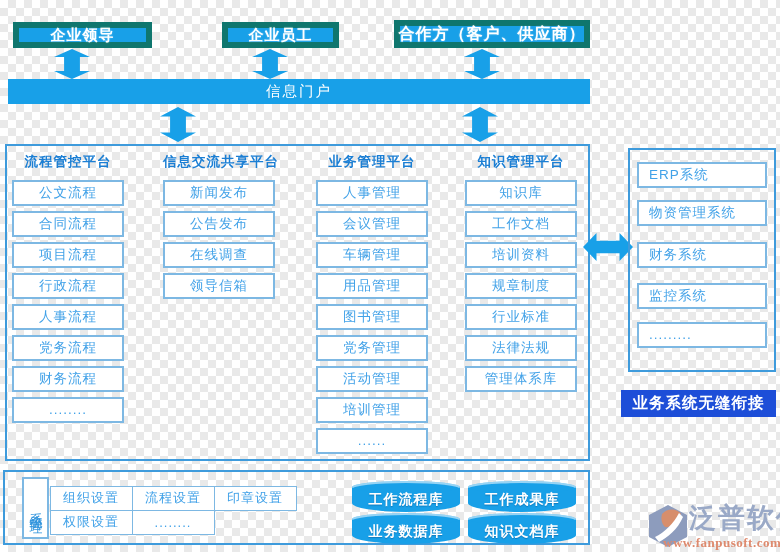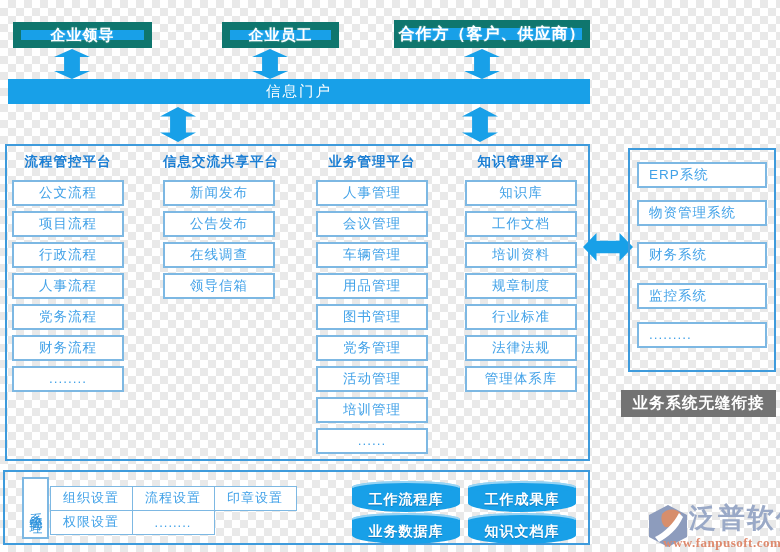--- a/index.html
+++ b/index.html
@@ -9,21 +9,21 @@
     background-color:#ffffff;
     background-image:
       linear-gradient(45deg,#e9e9e9 25%,transparent 25%,transparent 75%,#e9e9e9 75%),
       linear-gradient(45deg,#e9e9e9 25%,transparent 25%,transparent 75%,#e9e9e9 75%);
     background-size:16px 16px;
     background-position:0 0,8px 8px;
   }
   .abs{position:absolute;box-sizing:border-box;}
   
   .bluebox{
-    background:#18A0E8;border:8px solid #0f766e;color:#fff;
+    background:#18A0E8;border:6px solid #0f766e;color:#fff;
     display:flex;align-items:center;justify-content:center;
     font-size:15px;font-weight:600;letter-spacing:1px;white-space:nowrap;
     text-shadow:0 0 2px rgba(255,255,255,.35);
   }
   .portalbar{
     background:#18A0E8;color:#fff;display:flex;align-items:center;justify-content:center;
     font-size:14.5px;font-weight:500;letter-spacing:2px;
   }
   
   .frame{border:2px solid #3E9BDC;background:transparent;}
@@ -62,21 +62,21 @@
     background:#18A0E8;border-radius:50%;
     box-shadow:inset 0 2px 0 rgba(255,255,255,.55);
   }
   .cyl span{
     position:relative;z-index:1;display:block;text-align:center;
     color:#fff;font-weight:700;font-size:14px;line-height:25px;letter-spacing:1px;
     text-shadow:0 1px 1px rgba(11,97,160,.6);white-space:nowrap;
   }
   
   .seamless{
-    background:#737373;color:#fff;display:flex;align-items:center;justify-content:center;
+    background:#1d4ed8;color:#fff;display:flex;align-items:center;justify-content:center;
     font-size:15.5px;font-weight:700;letter-spacing:1px;
   }
   
   .logoname{color:#9AA9C7;font-size:27px;font-weight:600;letter-spacing:2px;white-space:nowrap;}
   .logourl{color:#DE8A6E;font-size:13px;font-weight:700;letter-spacing:.5px;
            font-family:"Liberation Serif","DejaVu Serif",serif;white-space:nowrap;}
 </style>
 </head>
 <body>
 
@@ -95,20 +95,21 @@
 
 <div class="abs frame" style="left:5px;top:144px;width:585px;height:317px;">
 
   <div class="abs colhead" style="left:5px;top:7px;width:112px;">流程管控平台</div>
   <div class="abs colhead" style="left:156px;top:7px;width:112px;">信息交流共享平台</div>
   <div class="abs colhead" style="left:309px;top:7px;width:112px;">业务管理平台</div>
   <div class="abs colhead" style="left:458px;top:7px;width:112px;">知识管理平台</div>
 
   <div class="abs col" style="left:5px;top:34px;width:112px;">
     <div class="item">公文流程</div>
+    <div class="item">合同流程</div>
     <div class="item">项目流程</div>
     <div class="item">行政流程</div>
     <div class="item">人事流程</div>
     <div class="item">党务流程</div>
     <div class="item">财务流程</div>
     <div class="item">........</div>
   </div>
 
   <div class="abs col" style="left:156px;top:34px;width:112px;">
     <div class="item">新闻发布</div>

